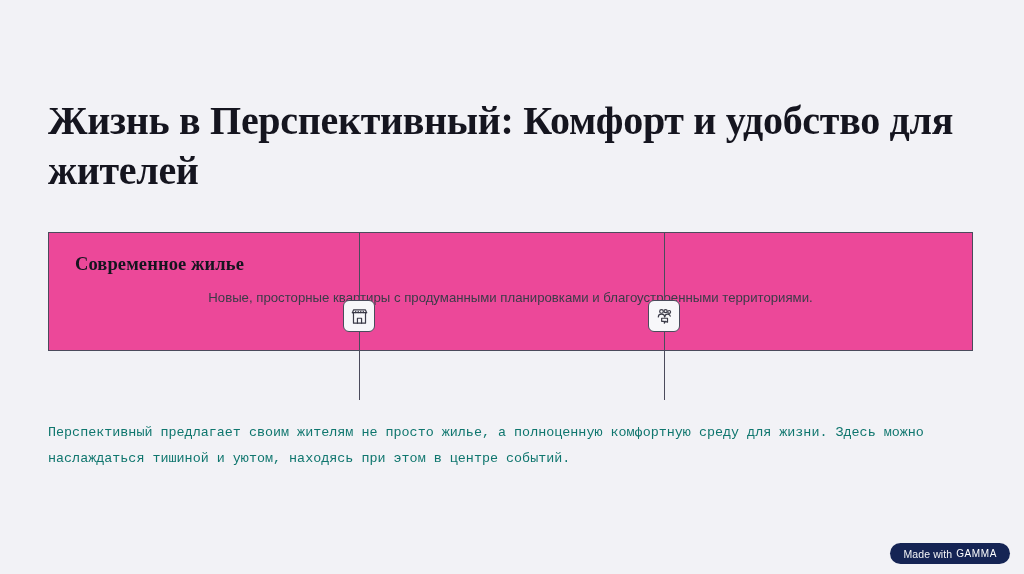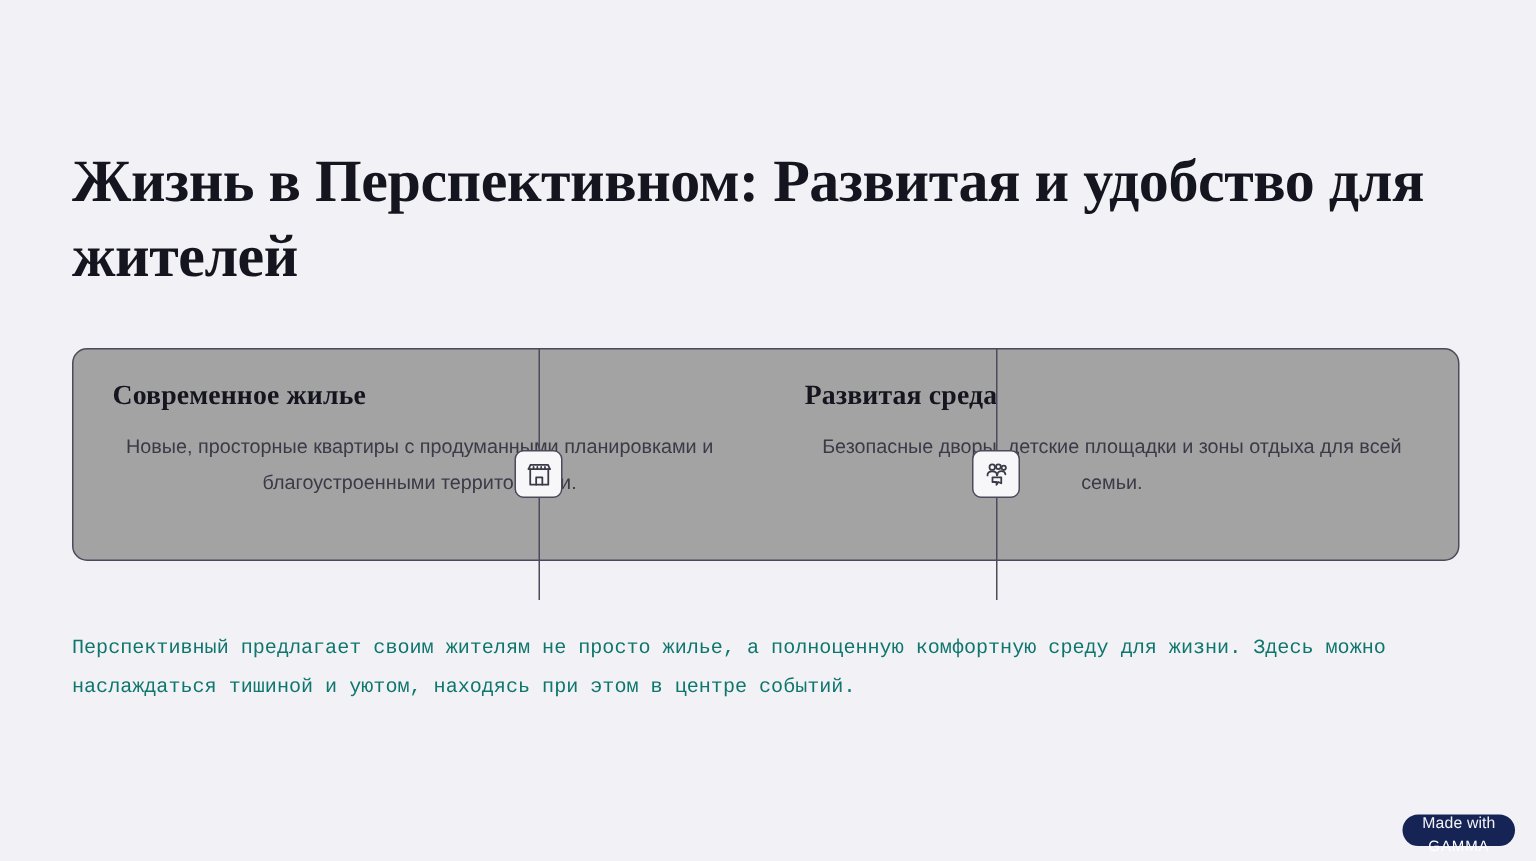--- a/index.html
+++ b/index.html
@@ -37,24 +37,24 @@
     letter-spacing: -0.3px;
     color: #15151f;
   }
 
   
   .cards-band {
     position: absolute;
     left: 48px;
     top: 232px;
     width: 925px;
-    height: 142px;
-    background: #a3a3a3;
+    height: 119px;
+    background: #ec4899;
     border: 1.4px solid #4b4b5c;
-    border-radius: 10px;
+    border-radius: 0;
     display: flex;
     align-items: stretch;
   }
 
   .card {
     flex: 1 1 0;
     padding: 20px 26px 10px 26px;
     min-width: 0;
     position: relative;
   }
@@ -127,48 +127,43 @@
     padding: 0 13px;
     background: #152454;
     border-radius: 11px;
     display: flex;
     align-items: center;
     gap: 4px;
     font-size: 10.5px;
     color: #ffffff;
     letter-spacing: 0.1px;
     white-space: nowrap;
-    flex-direction: column;
   }
   .gamma-badge .made-with { font-weight: 400; opacity: 0.95; }
   .gamma-badge .gamma-word {
     font-weight: 400;
     letter-spacing: 0.6px;
     font-size: 10px;
   }
 </style>
 </head>
 <body>
 
 <div class="slide">
 
-  <h1 class="title">Жизнь в Перспективном: Развитая и удобство для жителей</h1>
+  <h1 class="title">Жизнь в Перспективный: Комфорт и удобство для жителей</h1>
 
   <div class="cards-band">
 
     <div class="card">
       <div class="card-title">Современное жилье</div>
       <div class="card-body">Новые, просторные квартиры с продуманными планировками и благоустроенными территориями.</div>
     </div>
 
 
-    <div class="card">
-      <div class="card-title">Развитая среда</div>
-      <div class="card-body">Безопасные дворы, детские площадки и зоны отдыха для всей семьи.</div>
-    </div>
 
   </div>
 
   <div class="divider divider-1"></div>
   <div class="divider divider-2"></div>
 
   <div class="icon-chip icon-chip-1">
     <span>
       <svg width="19" height="19" viewBox="0 0 24 24" fill="none" stroke="#3b3b48" stroke-width="1.5" stroke-linecap="round" stroke-linejoin="round">
         <path d="M3 7.2 L4.6 3.6 L19.4 3.6 L21 7.2"></path>

